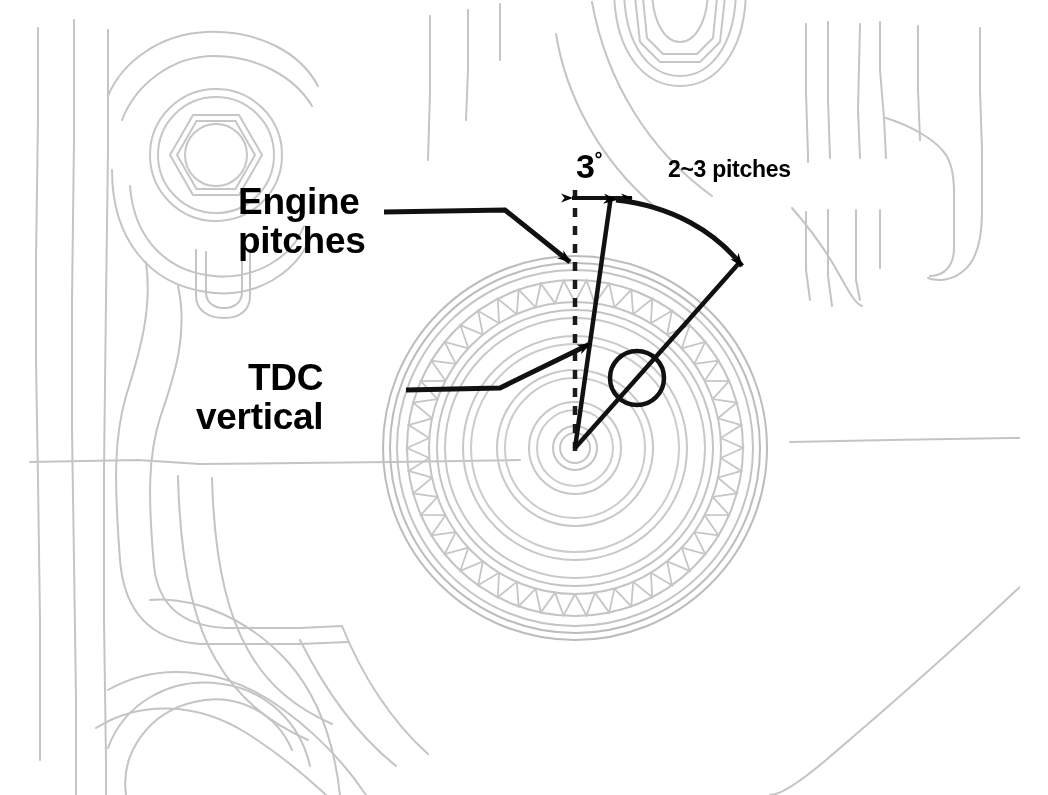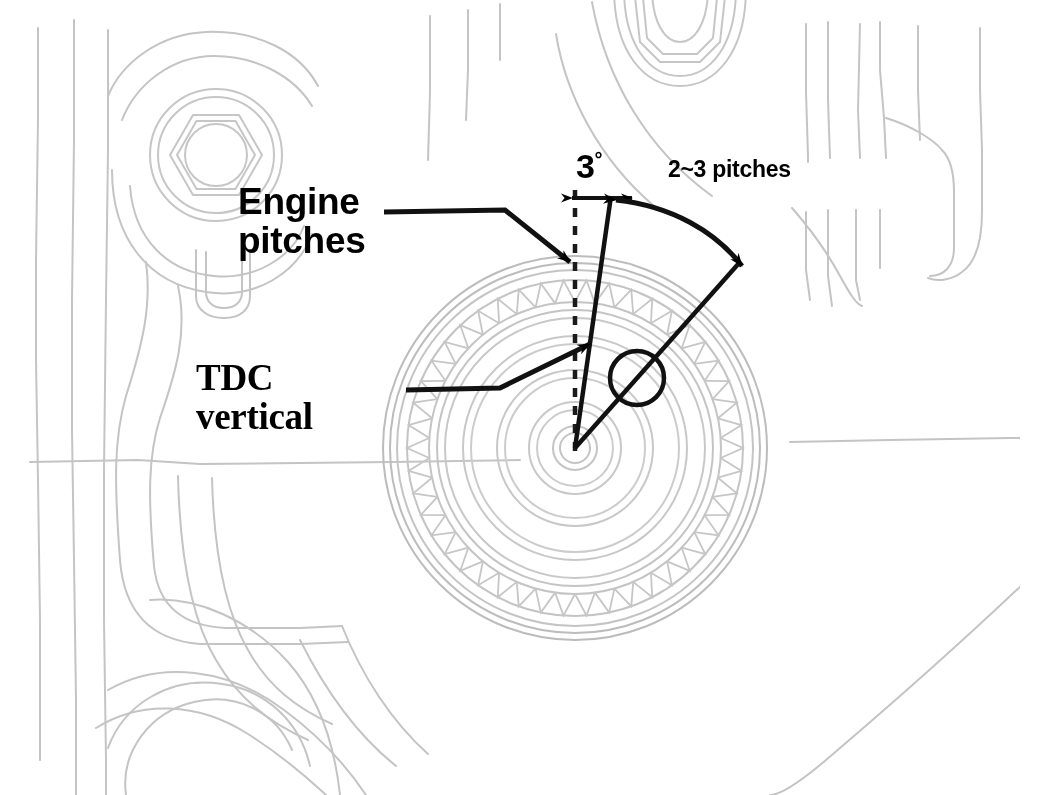--- a/index.html
+++ b/index.html
@@ -14,21 +14,21 @@
   .lbl{
     position:absolute;
     font-family:"Liberation Sans", sans-serif;
     font-weight:bold;
     color:#000000;
     white-space:nowrap;
     line-height:1.06;
     letter-spacing:-0.3px;
   }
   #lbl-engine-vertical-line{left:238px;top:182px;font-size:37px;text-align:left;}
-  #lbl-tdc-position{left:196px;top:358px;font-size:37px;text-align:left;font-family:Liberation Serif, serif;}
+  #lbl-tdc-position{left:196px;top:358px;font-size:37px;text-align:right;}
   #lbl-angle{left:576px;top:148px;font-size:34px;}
   #lbl-angle .deg{font-size:20px;vertical-align:super;line-height:0;letter-spacing:0;}
   #lbl-pitches{left:668px;top:157px;font-size:23px;}
 </style>
 </head>
 <body>
 
 <div id="stage">
 
   <svg id="art" viewBox="0 0 1048 795" xmlns="http://www.w3.org/2000/svg">

